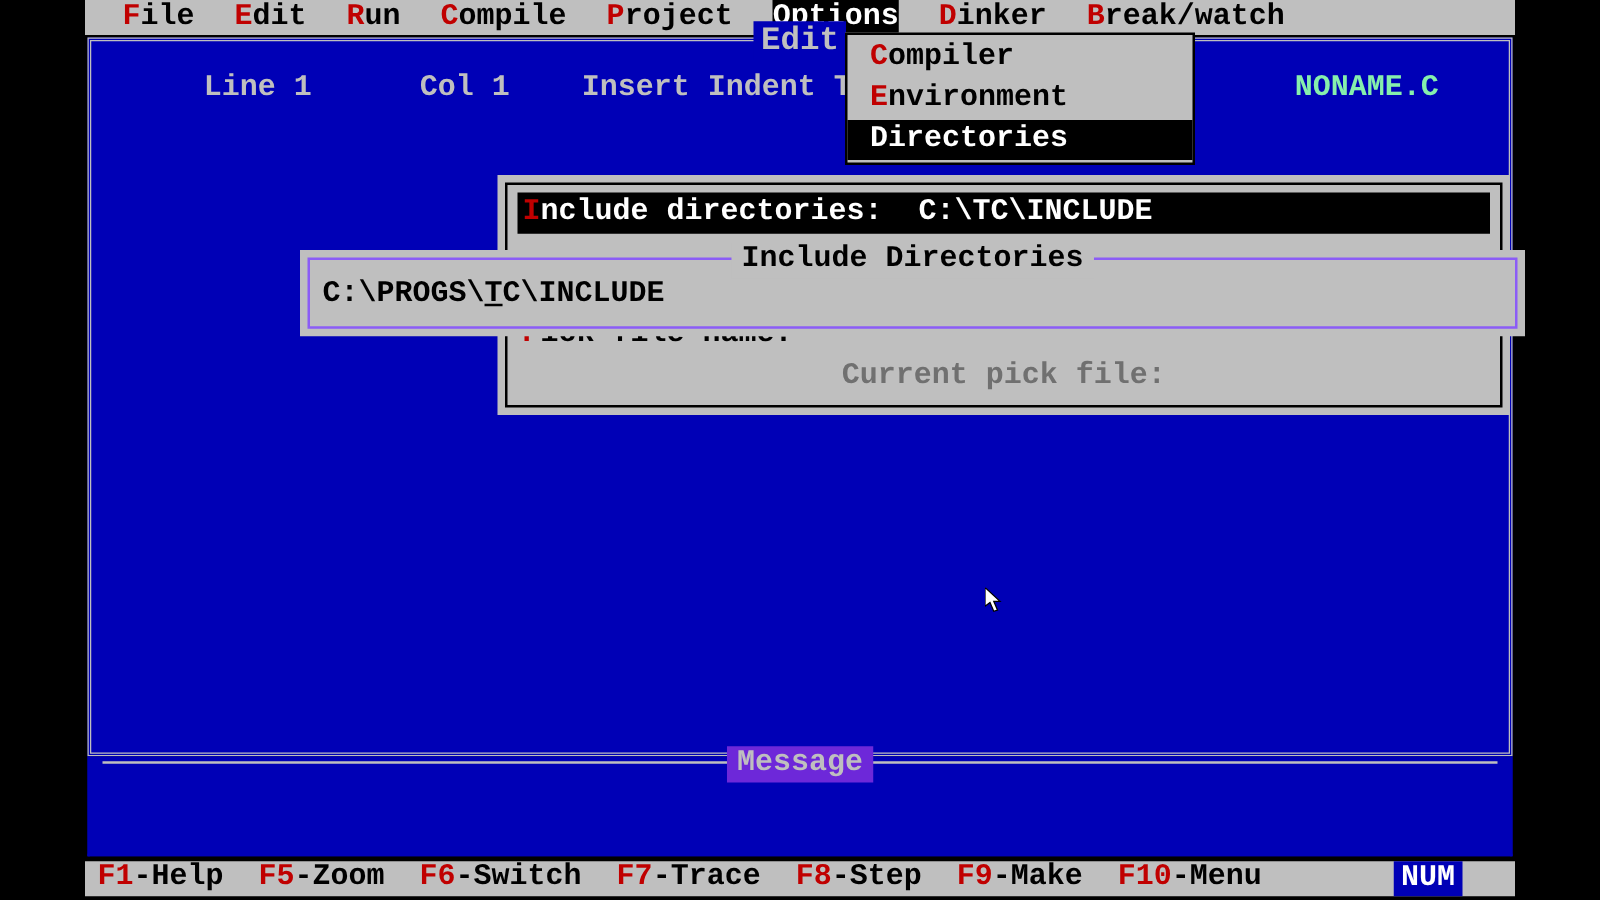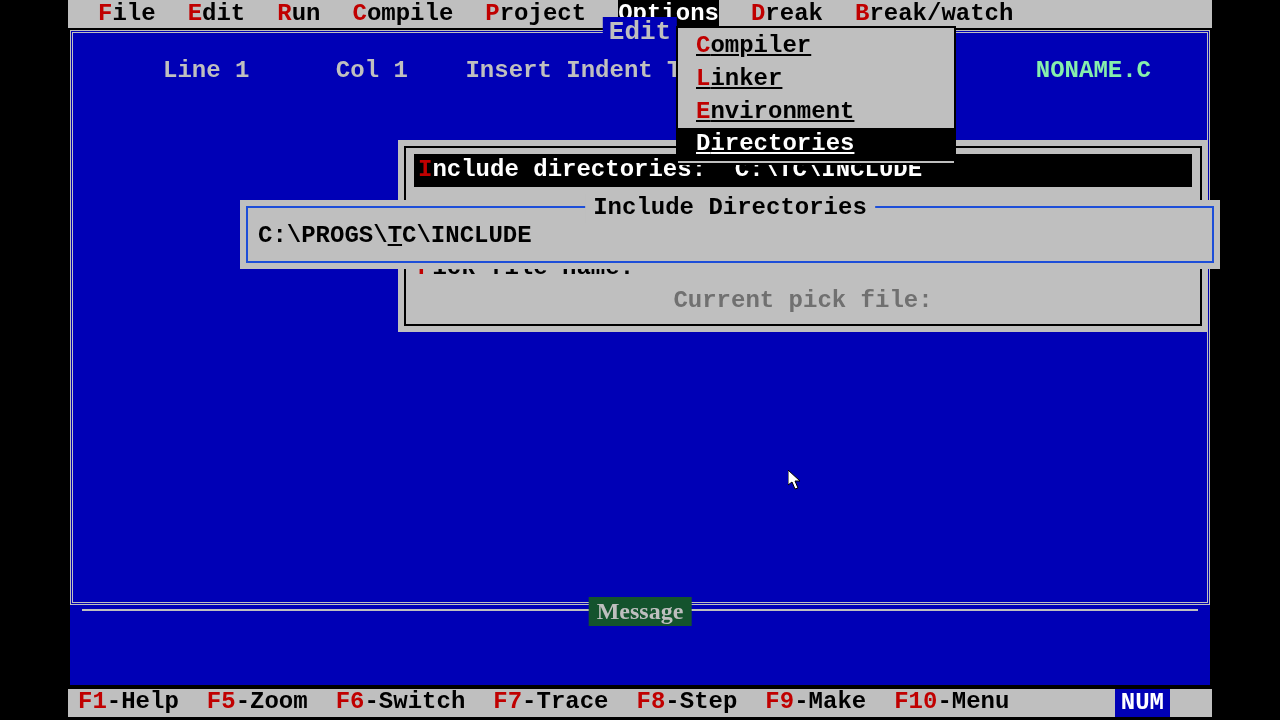--- a/index.html
+++ b/index.html
@@ -68,21 +68,20 @@
     width: 280px;
     background: #bfbfbf;
     border: 2px solid #000;
     padding: 2px 0;
     z-index: 5;
   }
   .opt-row {
     padding: 2px 20px 2px 18px;
     color: #000;
     white-space: pre;
-    text-decoration: underline;
   }
   .opt-row .hot { color: #c00000; }
   .opt-row.selected { background: #000; color: #fff; }
   .opt-row.selected .hot { color: #fff; }
 
   
   .dir-panel {
     position: absolute;
     left: 330px; top: 140px;
     width: 810px;
@@ -102,21 +101,21 @@
   
   .input-dialog {
     position: absolute;
     left: 172px; top: 200px;
     width: 980px;
     background: #bfbfbf;
     z-index: 6;
     padding: 6px;
   }
   .input-dialog .field-frame {
-    border: 2px solid #1d4ed8;
+    border: 2px solid #8b5cf6;
     position: relative;
     padding: 14px 10px 10px 10px;
   }
   .input-dialog .legend {
     position: absolute;
     top: -14px; left: 50%; transform: translateX(-50%);
     background: #bfbfbf; padding: 0 8px;
     color: #000;
   }
   .input-value { color: #000; }
@@ -132,23 +131,22 @@
     border-top: none;
   }
   .message-rule {
     position: absolute;
     left: 10px; right: 10px; top: 4px;
     height: 2px; background: #bfbfbf;
   }
   .message-title {
     position: absolute;
     top: -8px; left: 50%; transform: translateX(-50%);
-    background: #14532d; color: #bfbfbf;
+    background: #6d28d9; color: #bfbfbf;
     padding: 0 8px;
-    font-family: Liberation Serif, serif;
   }
 
   
   .helpbar {
     position: absolute;
     left: 0; bottom: 3px; width: 100%;
     background: #bfbfbf; height: 28px;
     display: flex; align-items: flex-end;
     padding-left: 10px; gap: 28px;
   }
@@ -172,33 +170,32 @@
 
 <div class="screen">
 
   <div class="menubar">
     <span class="menu-item"><span class="hot">F</span><span>ile</span></span>
     <span class="menu-item"><span class="hot">E</span><span>dit</span></span>
     <span class="menu-item"><span class="hot">R</span><span>un</span></span>
     <span class="menu-item"><span class="hot">C</span><span>ompile</span></span>
     <span class="menu-item"><span class="hot">P</span><span>roject</span></span>
     <span class="menu-item selected"><span class="hot">O</span><span>ptions</span></span>
-    <span class="menu-item"><span class="hot">D</span><span>reak</span></span>
+    <span class="menu-item"><span class="hot">D</span><span>inker</span></span>
     <span class="menu-item"><span class="hot">B</span><span>reak/watch</span></span>
   </div>
 
   <div class="edit-window">
     <div class="edit-title">Edit</div>
     <div class="status-line">Line 1      Col 1    Insert Indent Ta</div>
     <div class="filename">NONAME.C</div>
   </div>
 
   <div class="options-menu">
     <div class="opt-row"><span class="hot">C</span><span>ompiler</span></div>
-    <div class="opt-row"><span class="hot">L</span><span>inker</span></div>
     <div class="opt-row"><span class="hot">E</span><span>nvironment</span></div>
     <div class="opt-row selected"><span class="hot">D</span><span>irectories</span></div>
   </div>
 
   <div class="dir-panel">
     <div class="dir-panel-inner">
       <div class="dir-row selected"><span class="hot">I</span><span>nclude directories:  C:\TC\INCLUDE</span></div>
       <div class="dir-row">&nbsp;</div>
       <div class="dir-row">&nbsp;</div>
       <div class="dir-row"><span class="hot">P</span><span>ick file name:</span></div>

